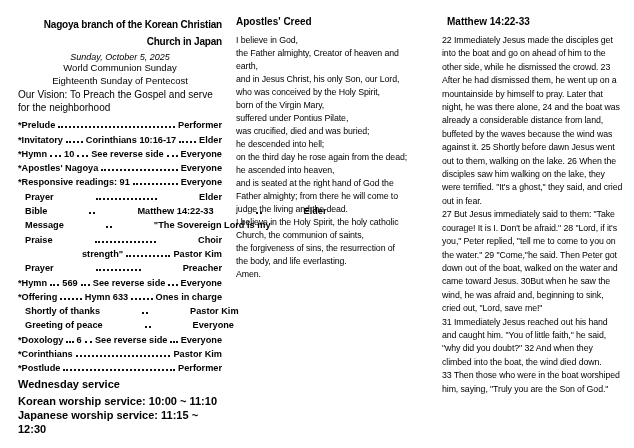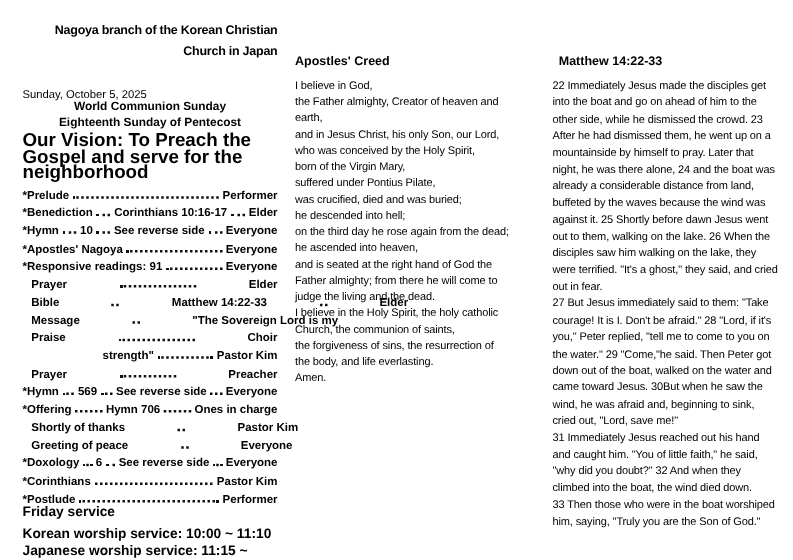--- a/index.html
+++ b/index.html
@@ -17,44 +17,44 @@
     background: #fff;
   }
   .col-left  { flex: 0 0 204px; width: 204px; display: flex; flex-direction: column; }
   .col-mid   { flex: 0 0 192px; width: 192px; }
   .col-right { flex: 1; }
 
   .title {
     font-size: 10px; font-weight: bold; text-align: right;
     line-height: 17px; letter-spacing: -0.2px;
   }
-  .date { font-size: 9px; margin-top: 20px; }
-  .subtitle { font-size: 9.5px; font-weight: bold; text-align: center; line-height: 12.5px; }
-  .vision { font-size: 15px; font-weight: bold; line-height: 12.5px; margin-top: 2px; }
+  .date { font-size: 9px; text-align: center; margin-top: 2px; font-style: italic; }
+  .subtitle { font-size: 9.5px; font-weight: normal; text-align: center; line-height: 12.5px; }
+  .vision { font-size: 10px; font-weight: normal; line-height: 12.5px; margin-top: 2px; }
 
   .order { margin-top: 2px; }
   .row {
     display: flex; align-items: flex-end;
     font-size: 9.2px; font-weight: bold;
     height: 14.3px; white-space: nowrap;
   }
   .row.indent  { padding-left: 7px; gap: 39px; }
   .row.indent2 { padding-left: 64px; }
   .seg { flex: 0 0 auto; }
   .leader {
     flex: 1 1 6px; min-width: 6px; height: 0;
     border-bottom: 2px dotted #111;
     margin: 0 3px; transform: translateY(-2px);
   }
 
   .sunday { margin-top: auto; }
   .sunday-h { font-size: 11px; font-weight: bold; margin-bottom: 4px; }
   .sunday-line { font-size: 11px; font-weight: bold; line-height: 14px; }
 
-  .col-head { font-size: 10px; font-weight: bold; margin-bottom: 7px; margin-top: 28px; }
+  .col-head { font-size: 10px; font-weight: bold; margin-bottom: 7px; }
   .col-right .col-head { padding-left: 5px; }
   .pre { white-space: pre-wrap; }
   .creed-body { font-size: 8.8px; line-height: 13px; letter-spacing: -0.1px; }
   .scripture-body { font-size: 8.8px; line-height: 13.4px; letter-spacing: -0.1px; }
 </style>
 </head>
 <body>
 
 <div class="page">
 
@@ -67,21 +67,21 @@
 
     <div class="order">
 
       <div class="row">
         <span class="seg">*Prelude</span>
         <span class="leader"></span>
         <span class="seg">Performer</span>
       </div>
 
       <div class="row">
-        <span class="seg">*Benediction</span>
+        <span class="seg">*Invitatory</span>
         <span class="leader"></span>
         <span class="seg">Corinthians 10:16-17</span>
         <span class="leader"></span>
         <span class="seg">Elder</span>
       </div>
 
       <div class="row">
         <span class="seg">*Hymn</span>
         <span class="leader"></span>
         <span class="seg">10</span>
@@ -147,21 +147,21 @@
         <span class="seg">569</span>
         <span class="leader"></span>
         <span class="seg">See reverse side</span>
         <span class="leader"></span>
         <span class="seg">Everyone</span>
       </div>
 
       <div class="row">
         <span class="seg">*Offering</span>
         <span class="leader"></span>
-        <span class="seg">Hymn 706</span>
+        <span class="seg">Hymn 633</span>
         <span class="leader"></span>
         <span class="seg">Ones in charge</span>
       </div>
 
       <div class="row indent">
         <span class="seg">Shortly of thanks</span>
         <span class="leader"></span>
         <span class="seg">Pastor Kim</span>
       </div>
 
@@ -189,21 +189,21 @@
 
       <div class="row">
         <span class="seg">*Postlude</span>
         <span class="leader"></span>
         <span class="seg">Performer</span>
       </div>
 
     </div>
 
     <div class="sunday">
-      <div class="sunday-h">Friday service</div>
+      <div class="sunday-h">Wednesday service</div>
       <div class="sunday-line">Korean worship service: 10:00 ~ 11:10</div>
       <div class="sunday-line">Japanese worship service: 11:15 ~ 12:30</div>
     </div>
   </div>
 
   <div class="col-mid">
     <div class="col-head">Apostles' Creed</div>
     <div class="creed-body pre">I believe in God,
 the Father almighty, Creator of heaven and
 earth,

